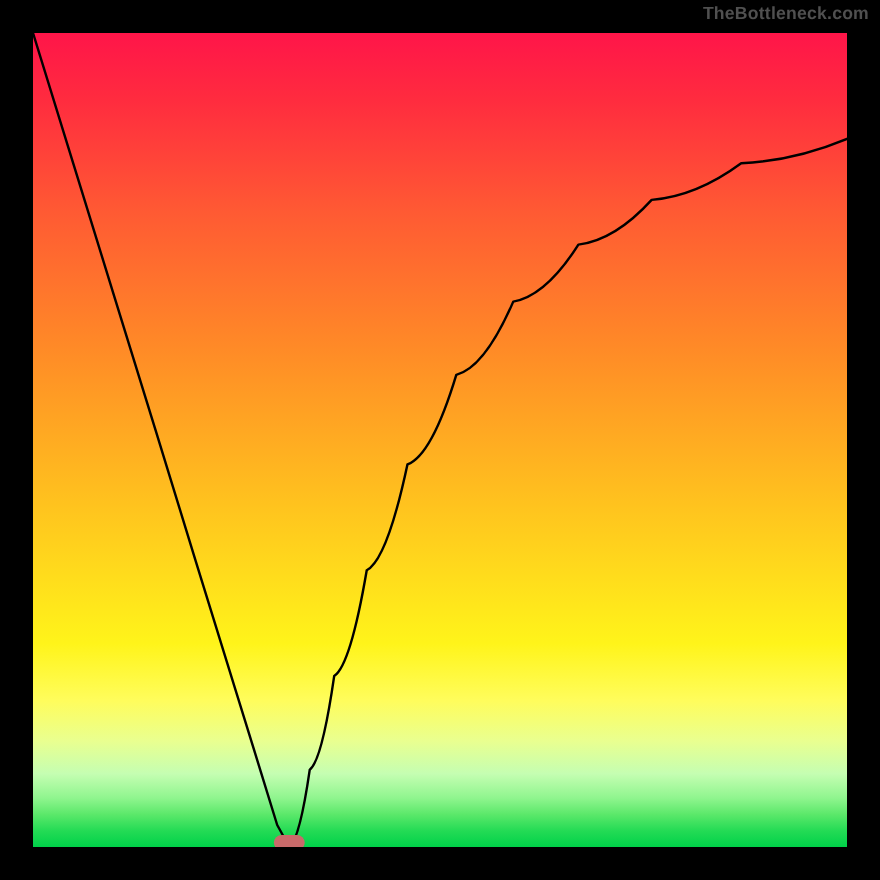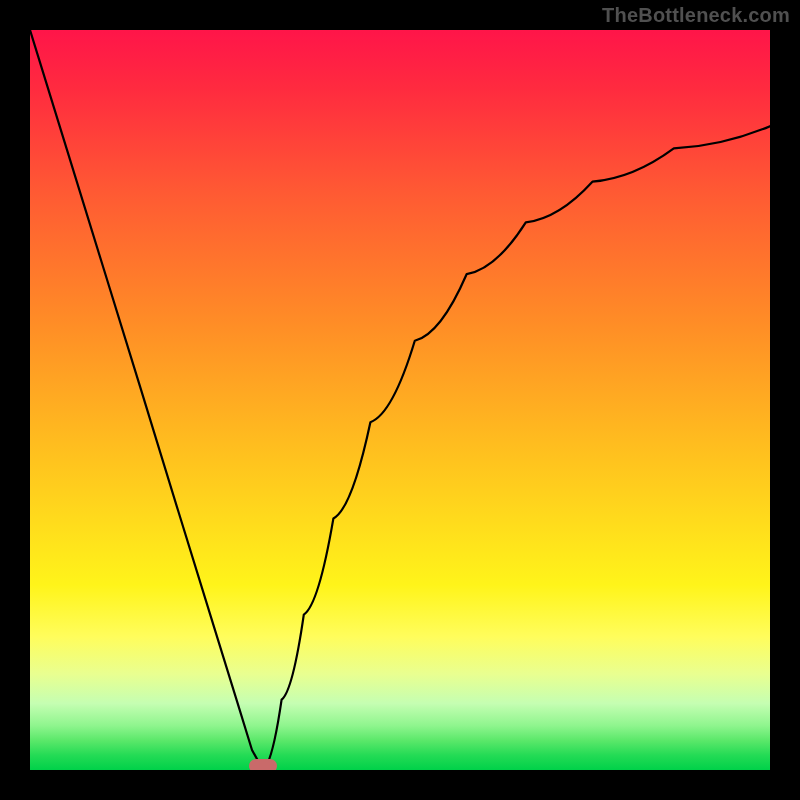--- a/index.html
+++ b/index.html
@@ -15,21 +15,21 @@
       #fff41a 75%,
       #fffd5c 82%,
       #e9ff90 87%,
       #c5feb2 91%,
       #8ff58e 94%,
       #5be86a 96%,
       #24db55 98%,
       #00d149 100%);
   }
   .curve{position:absolute;left:0;top:0;width:740px;height:740px;pointer-events:none}
-  .watermark{position:absolute;top:4px;right:10px;color:#505050;font-weight:bold;font-size:20px;letter-spacing:.2px}
+  .watermark{position:absolute;top:4px;right:10px;color:#505050;font-weight:bold;font-size:16px;letter-spacing:.2px}
   .min-marker{position:absolute;width:28px;height:14px;border-radius:7px;background:#c96a6a;transform:translate(-50%,-50%);}
 </style>
 </head>
 <body>
 
 <div class="frame">
   <div class="watermark">TheBottleneck.com</div>
   <div class="plot-wrap">
     <div class="gradient"></div>
     <svg class="curve" viewBox="0 0 740 740" preserveAspectRatio="none">

